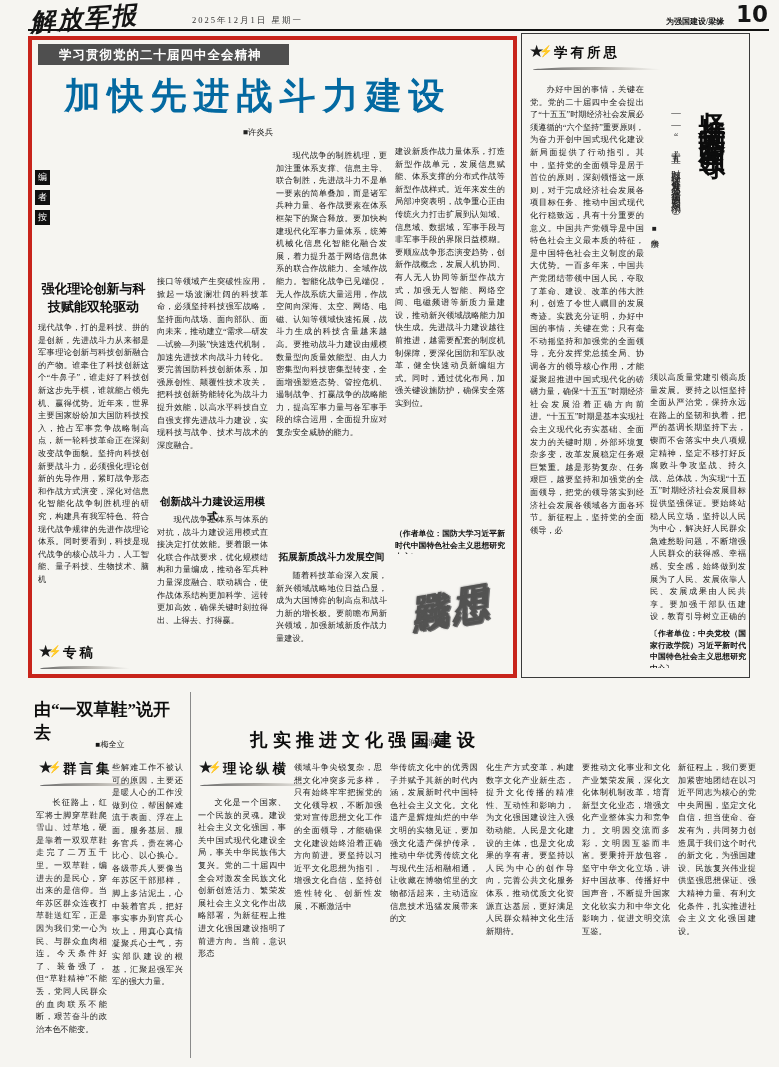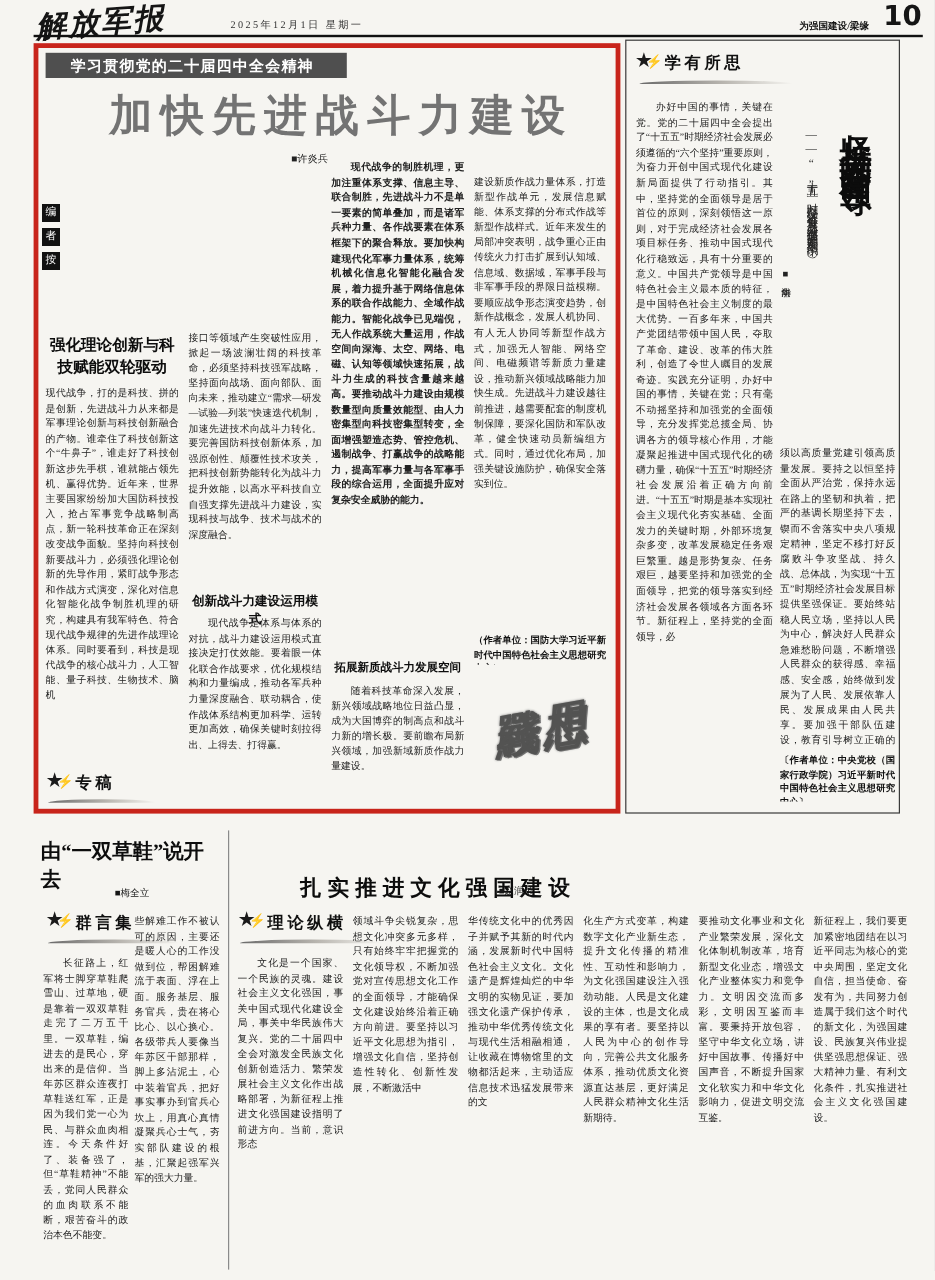--- a/index.html
+++ b/index.html
@@ -15,22 +15,22 @@
   .section-title{left:483px;top:3px;font-size:23px;font-weight:900;letter-spacing:7px;
                  font-family:"DejaVu Sans","Liberation Sans",sans-serif;}
   .editor-credit{left:666px;top:16px;font-size:8px;font-weight:bold;}
   .page-number{left:736px;top:1px;font-size:23px;font-weight:900;font-family:"DejaVu Sans",sans-serif;}
   .header-rule{left:28px;top:29px;width:741px;height:2px;background:#111;}
   
   .red-box{left:28px;top:36px;width:489px;height:642px;border:4px solid #c8241b;background:#f6f5f1;box-sizing:border-box;}
   .banner{left:38px;top:44px;width:230px;height:21px;background:#4f4f4f;color:#fff;
           font-size:12.5px;font-weight:bold;line-height:21px;padding-left:21px;letter-spacing:1px;
           font-family:"DejaVu Sans","Liberation Sans",sans-serif;}
-  .main-headline{left:38px;top:72px;width:440px;margin:0;text-align:right;font-size:36px;
-                 font-weight:900;letter-spacing:7px;font-family:"DejaVu Sans","Liberation Sans",sans-serif;color:#737373;}
+  .main-headline{left:38px;top:72px;width:440px;margin:0;text-align:center;font-size:36px;
+                 font-weight:900;letter-spacing:7px;font-family:"DejaVu Sans","Liberation Sans",sans-serif;color:#0369a1;}
   .main-byline{left:38px;top:127px;width:440px;text-align:center;font-size:8.5px;color:#222;}
   .note-box{left:42px;top:148px;width:210px;height:120px;border:2.5px solid #1c1c1c;border-radius:14px;
             box-sizing:border-box;padding:8px 10px;font-size:7.8px;line-height:10.6px;font-weight:bold;
             text-align:justify;overflow:hidden;background:#f6f5f1;}
   .note-tab{left:35px;width:15px;height:15px;background:#111;color:#fff;font-size:9px;line-height:15px;
             text-align:center;font-family:"DejaVu Sans",sans-serif;}
   .subhead{font-weight:900;font-family:"DejaVu Sans","Liberation Sans",sans-serif;text-align:center;color:#0d0d0d;}
   .sh1{left:38px;top:280px;width:111px;font-size:13px;line-height:17.5px;}
   .sh2{left:157px;top:494px;width:111px;font-size:10.5px;line-height:15px;}
   .sh3{left:276px;top:550px;width:111px;font-size:9.6px;line-height:14px;}
@@ -97,21 +97,21 @@
         </span>
       <span class="label-text">专稿</span>
     </div>
     <div class="swoosh" style="left:2px;top:22px;width:90px;"></div>
   </div>
 
   <div class="abs jtxt" style="left:157px;top:276px;width:111px;height:214px;">接口等领域产生突破性应用，掀起一场波澜壮阔的科技革命，必须坚持科技强军战略，坚持面向战场、面向部队、面向未来，推动建立“需求—研发—试验—列装”快速迭代机制，加速先进技术向战斗力转化。要完善国防科技创新体系，加强原创性、颠覆性技术攻关，把科技创新势能转化为战斗力提升效能，以高水平科技自立自强支撑先进战斗力建设，实现科技与战争、技术与战术的深度融合。</div>
   <div class="abs subhead sh2">创新战斗力建设运用模式</div>
   <div class="abs jtxt indent" style="left:157px;top:514px;width:111px;height:158px;">现代战争是体系与体系的对抗，战斗力建设运用模式直接决定打仗效能。要着眼一体化联合作战要求，优化规模结构和力量编成，推动各军兵种力量深度融合、联动耦合，使作战体系结构更加科学、运转更加高效，确保关键时刻拉得出、上得去、打得赢。</div>
 
-  <div class="abs jtxt indent" style="left:276px;top:134px;width:111px;height:400px;font-weight:bold;">现代战争的制胜机理，更加注重体系支撑、信息主导、联合制胜，先进战斗力不是单一要素的简单叠加，而是诸军兵种力量、各作战要素在体系框架下的聚合释放。要加快构建现代化军事力量体系，统筹机械化信息化智能化融合发展，着力提升基于网络信息体系的联合作战能力、全域作战能力。智能化战争已见端倪，无人作战系统大量运用，作战空间向深海、太空、网络、电磁、认知等领域快速拓展，战斗力生成的科技含量越来越高。要推动战斗力建设由规模数量型向质量效能型、由人力密集型向科技密集型转变，全面增强塑造态势、管控危机、遏制战争、打赢战争的战略能力，提高军事力量与各军事手段的综合运用，全面提升应对复杂安全威胁的能力。</div>
+  <div class="abs jtxt indent" style="left:276px;top:150px;width:111px;height:400px;">现代战争的制胜机理，更加注重体系支撑、信息主导、联合制胜，先进战斗力不是单一要素的简单叠加，而是诸军兵种力量、各作战要素在体系框架下的聚合释放。要加快构建现代化军事力量体系，统筹机械化信息化智能化融合发展，着力提升基于网络信息体系的联合作战能力、全域作战能力。智能化战争已见端倪，无人作战系统大量运用，作战空间向深海、太空、网络、电磁、认知等领域快速拓展，战斗力生成的科技含量越来越高。要推动战斗力建设由规模数量型向质量效能型、由人力密集型向科技密集型转变，全面增强塑造态势、管控危机、遏制战争、打赢战争的战略能力，提高军事力量与各军事手段的综合运用，全面提升应对复杂安全威胁的能力。</div>
   <div class="abs subhead sh3">拓展新质战斗力发展空间</div>
   <div class="abs jtxt indent" style="left:276px;top:570px;width:111px;height:102px;">随着科技革命深入发展，新兴领域战略地位日益凸显，成为大国博弈的制高点和战斗力新的增长极。要前瞻布局新兴领域，加强新域新质作战力量建设。</div>
 
   <div class="abs jtxt" style="left:395px;top:146px;width:110px;height:378px;">建设新质作战力量体系，打造新型作战单元，发展信息赋能、体系支撑的分布式作战等新型作战样式。近年来发生的局部冲突表明，战争重心正由传统火力打击扩展到认知域、信息域、数据域，军事手段与非军事手段的界限日益模糊。要顺应战争形态演变趋势，创新作战概念，发展人机协同、有人无人协同等新型作战方式，加强无人智能、网络空间、电磁频谱等新质力量建设，推动新兴领域战略能力加快生成。先进战斗力建设越往前推进，越需要配套的制度机制保障，要深化国防和军队改革，健全快速动员新编组方式。同时，通过优化布局，加强关键设施防护，确保安全落实到位。</div>
   <div class="abs author-unit" style="left:395px;top:528px;width:110px;height:26px;">（作者单位：国防大学习近平新时代中国特色社会主义思想研究中心）</div>
 
   <div class="abs stamp">
     <span>思想</span>
     <span>戰綫</span>
   </div>

